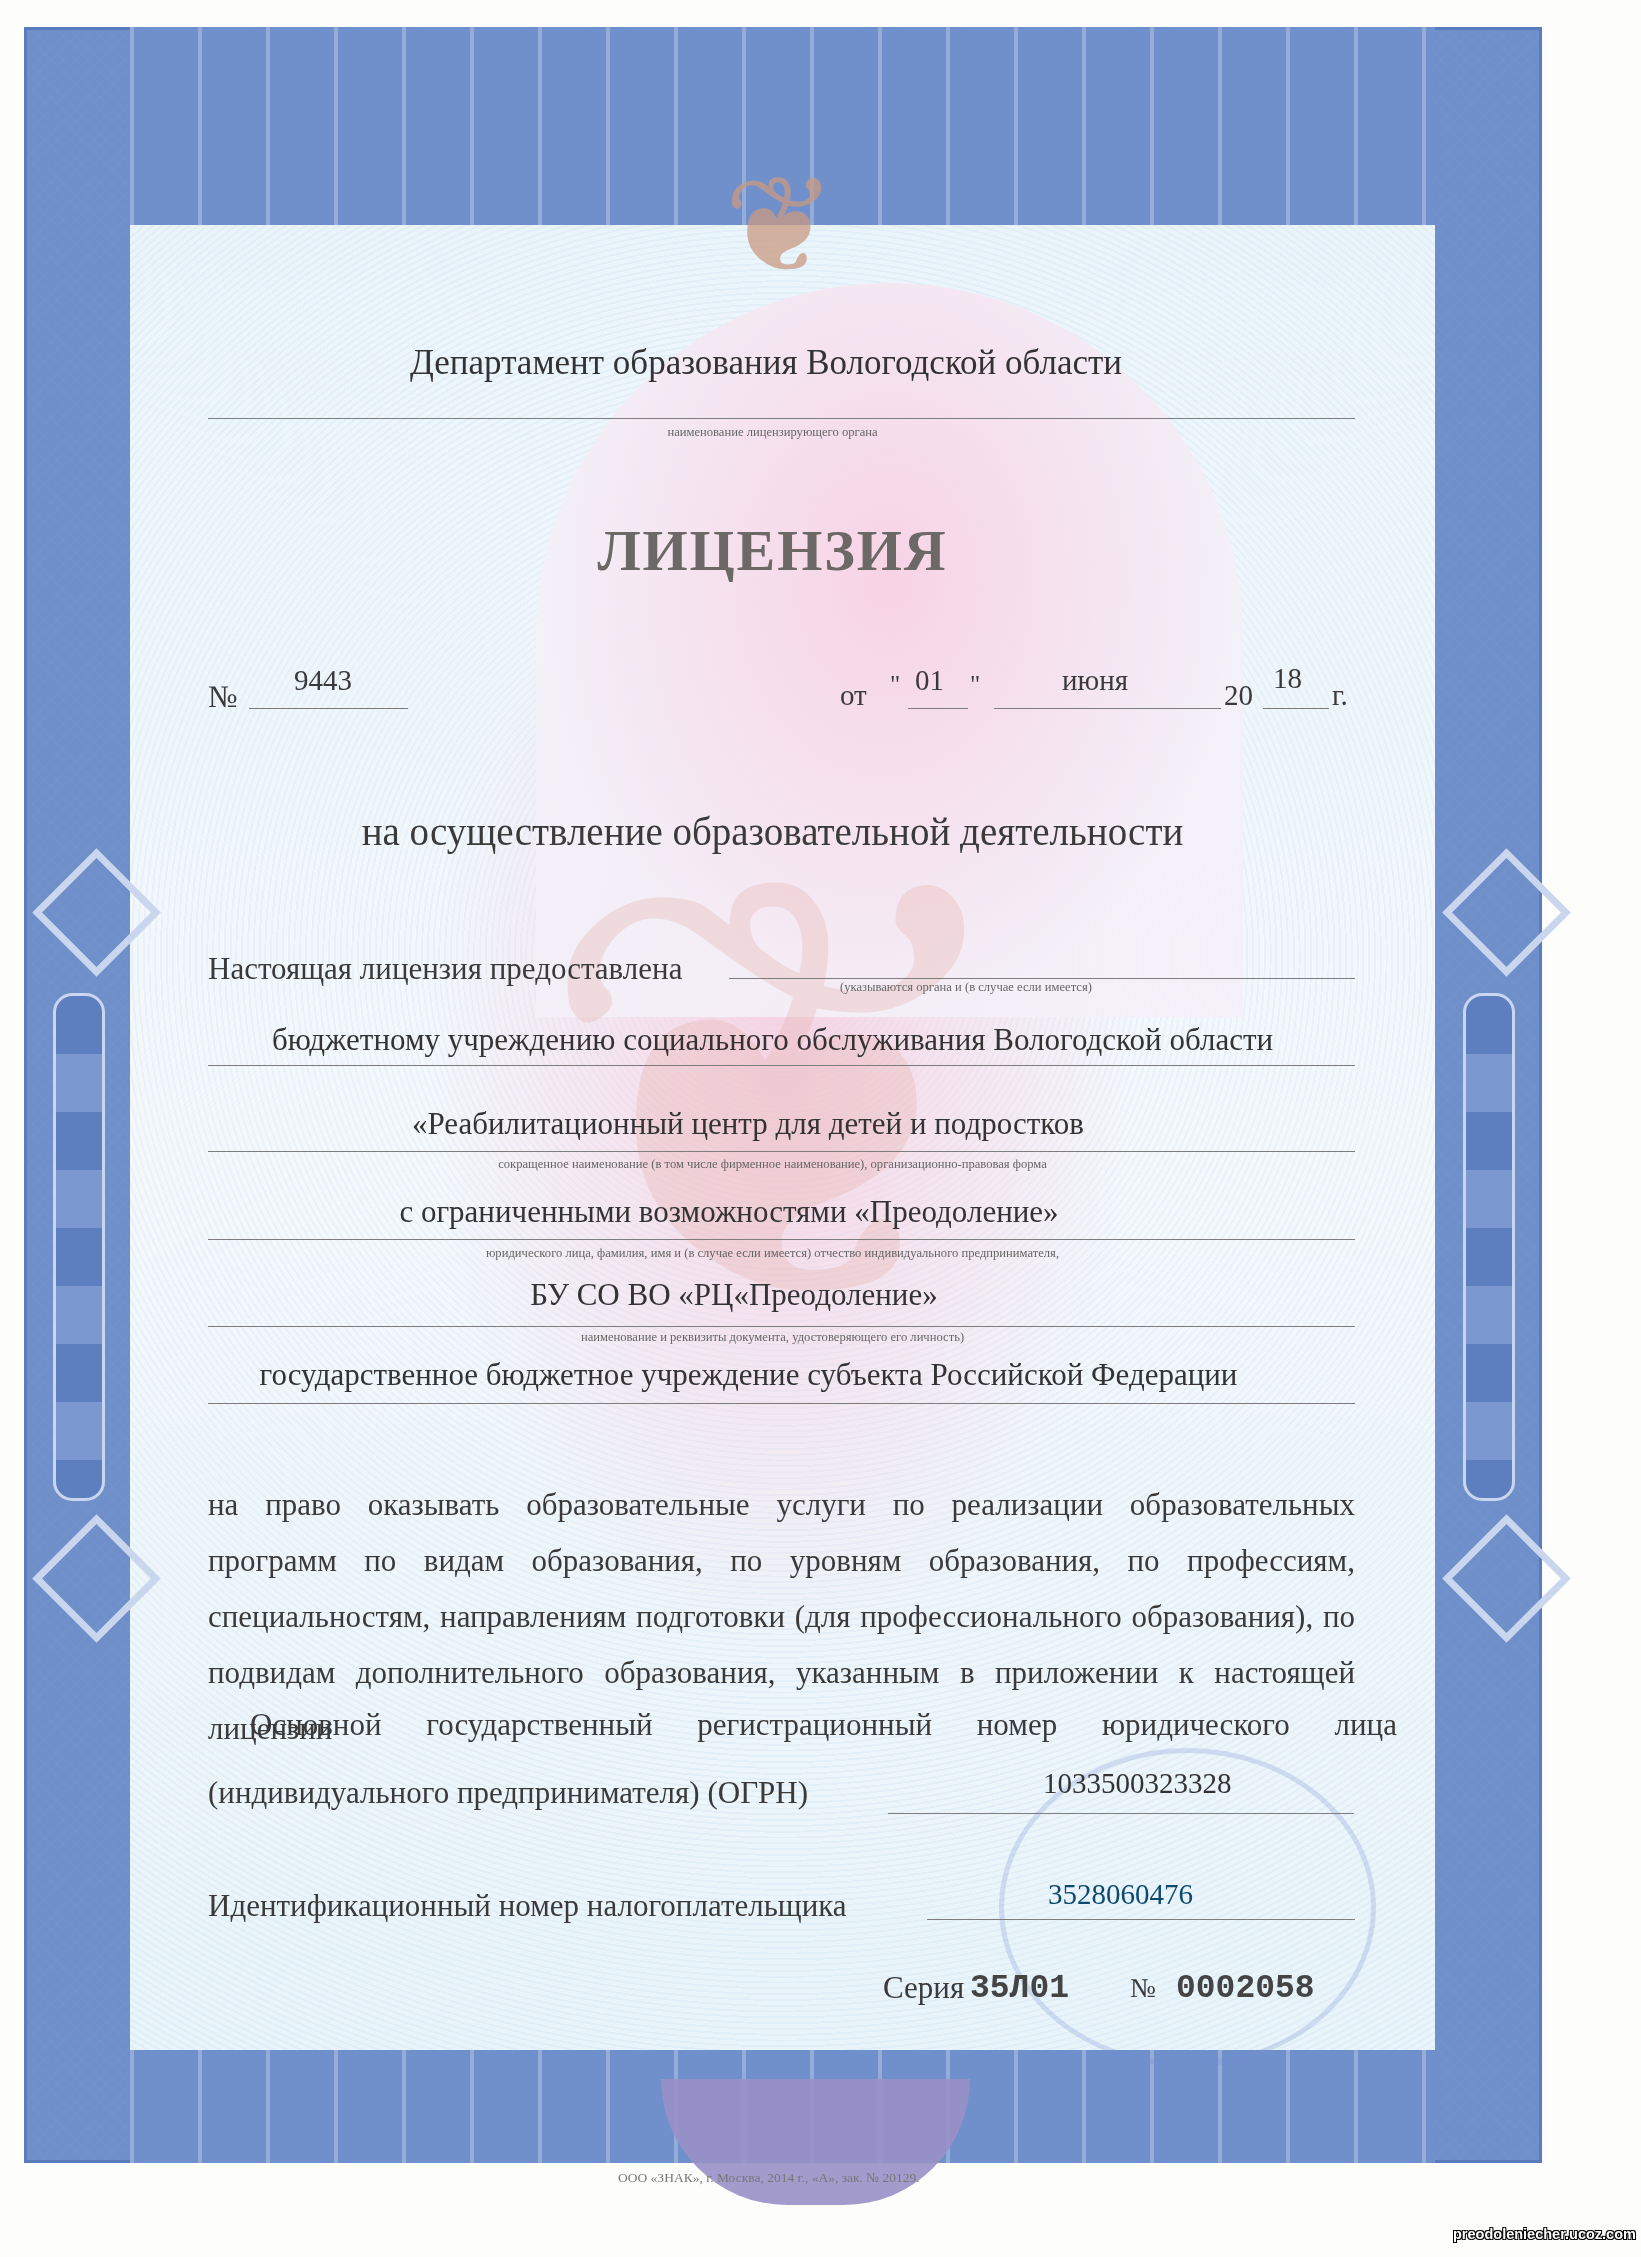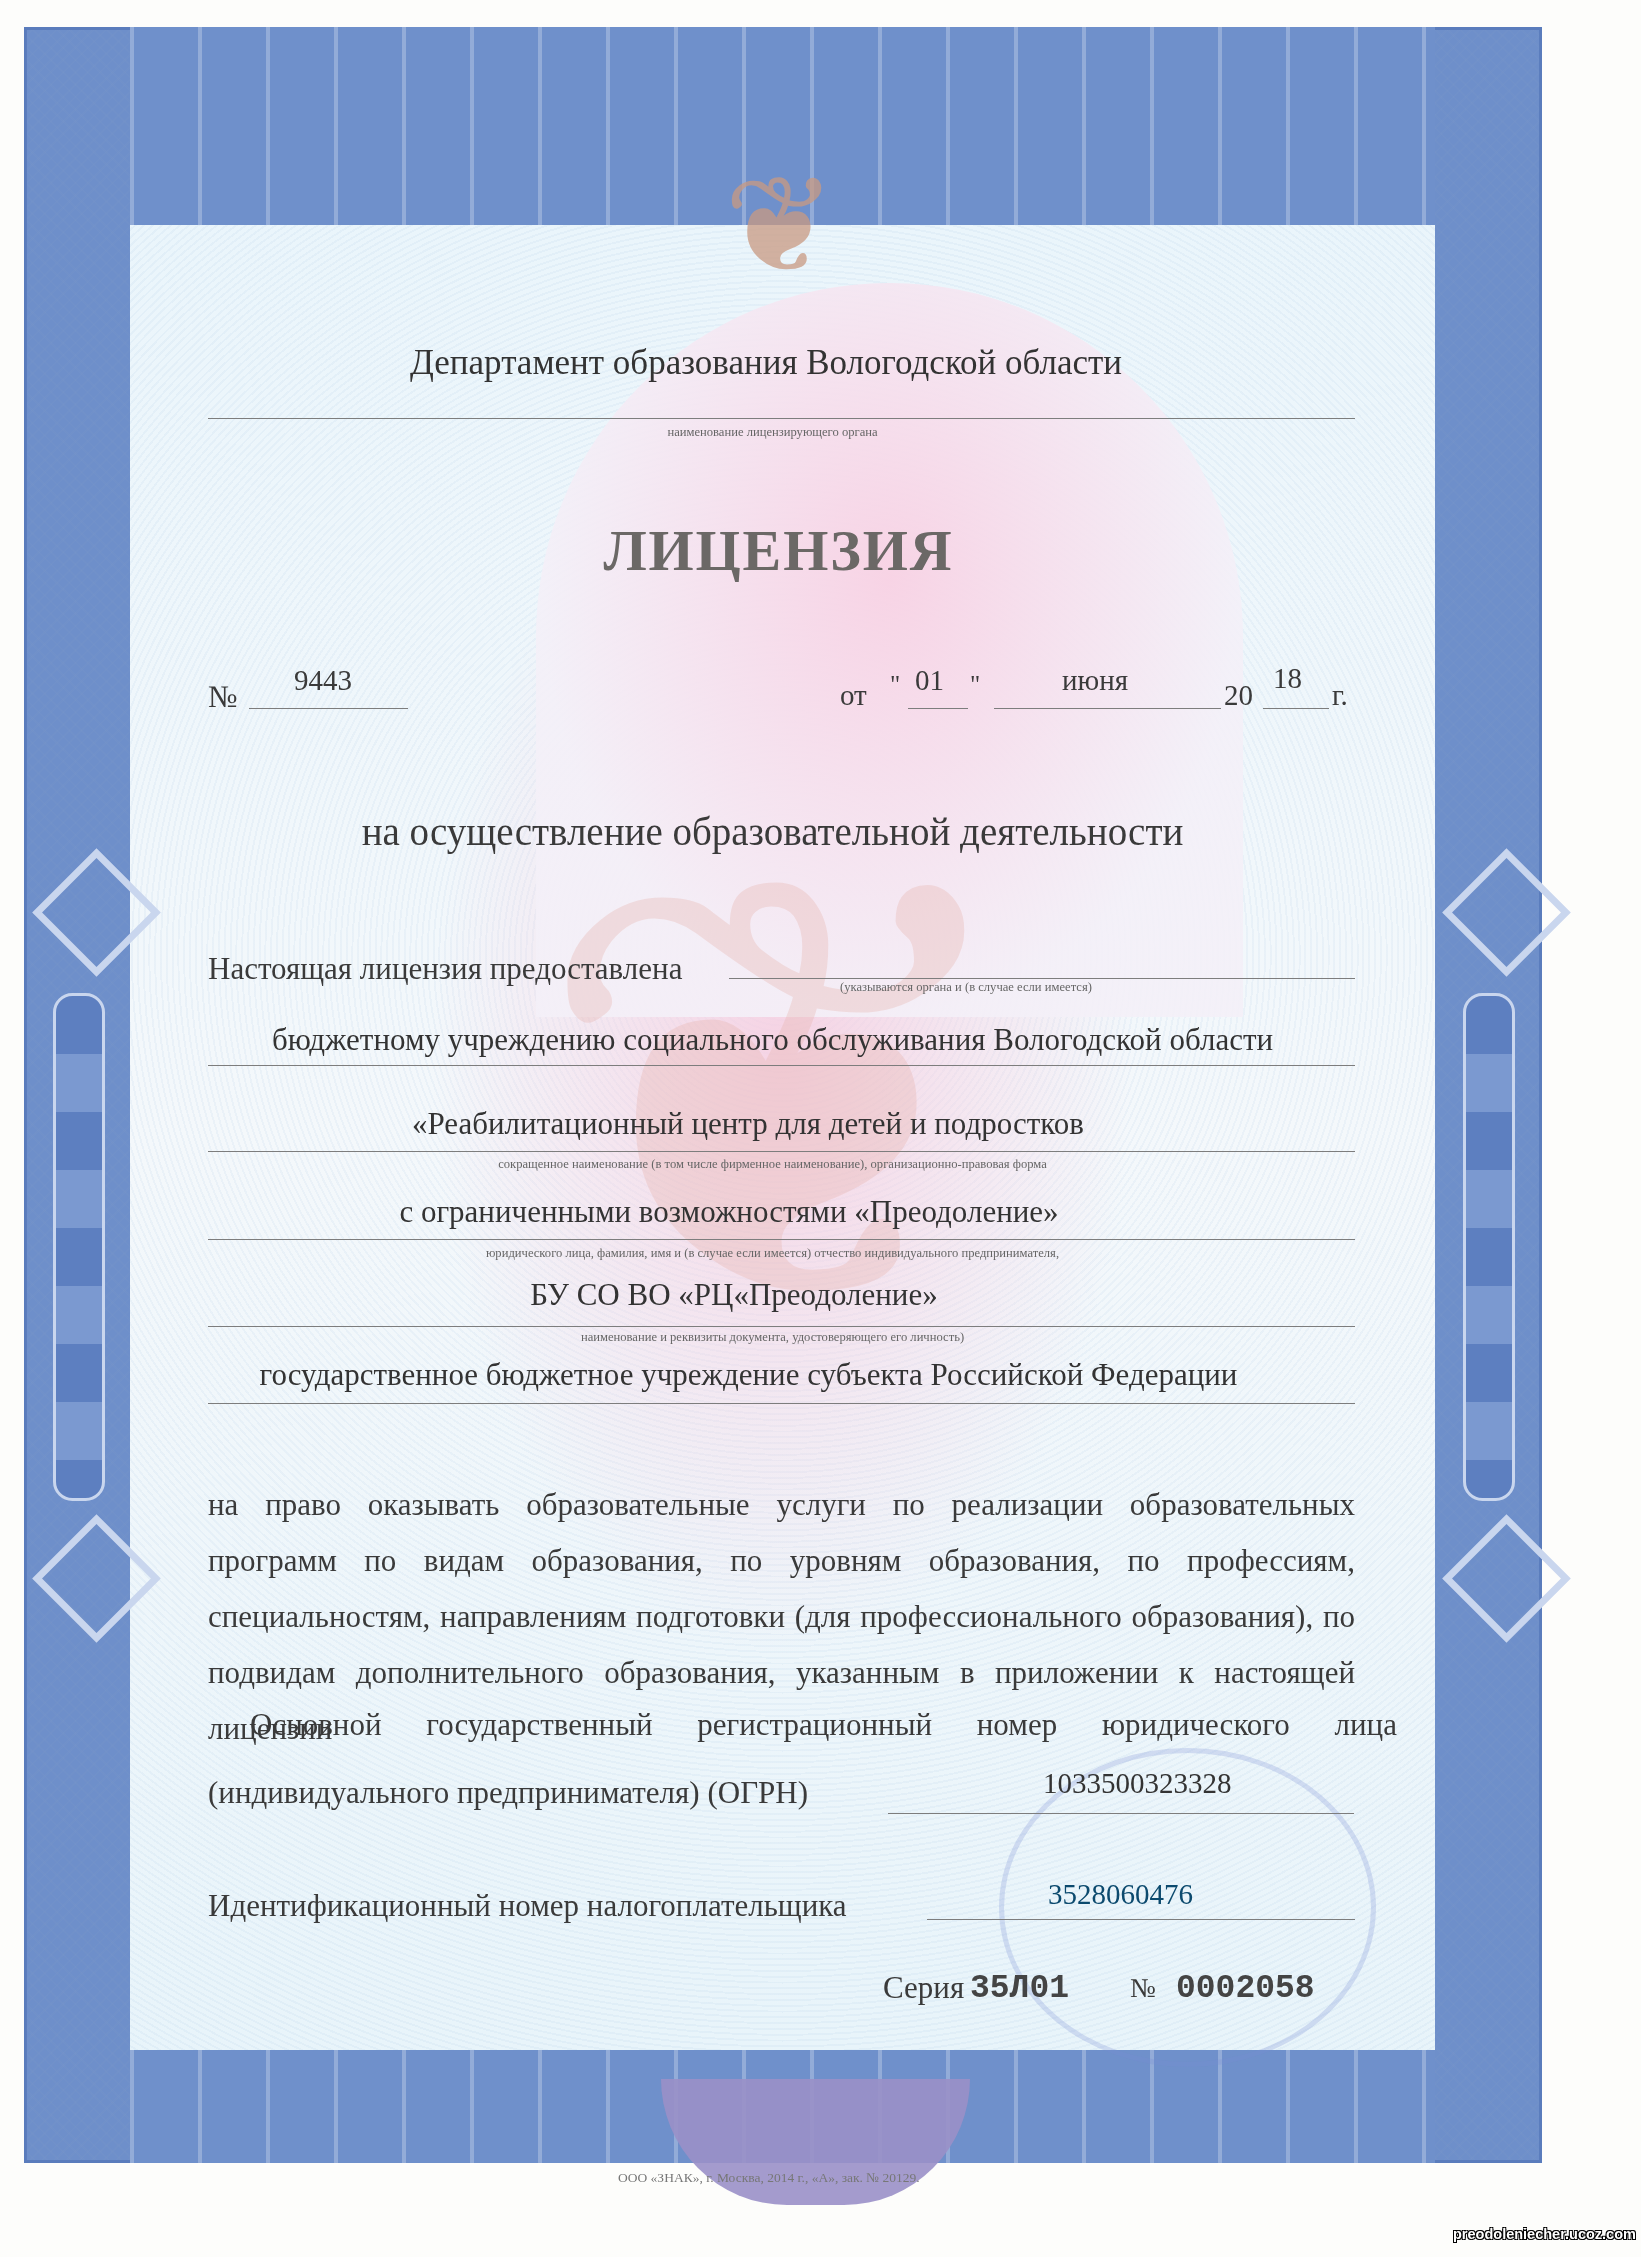--- a/index.html
+++ b/index.html
@@ -58,21 +58,21 @@
     color: #e7b6b0; font-size: 599px; line-height: 676px; text-align: center; opacity: 0.35;
   }
   .stamp {
     position: absolute; left: 999px; top: 1748px; width: 367px; height: 309px;
     border: 5.8px solid rgba(120,140,210,0.25); border-radius: 50%;
   }
   .t { position: absolute; white-space: nowrap; }
   .dept { left: 410px; top: 343px; font-size: 35px; color: #333; }
   .rule { position: absolute; height: 0; border-top: 1.9px solid #7d7d7d; }
   .caption { font-size: 12.6px; color: #666; }
-  .title { left: 0; width: 1545px; top: 517px; font-size: 58px; font-weight: bold; color: #6b6866; text-align: center; letter-spacing: 1.9px; padding-left: 6px; }
+  .title { left: 0; width: 1545px; top: 517px; font-size: 58px; font-weight: bold; color: #6b6866; text-align: center; letter-spacing: 1.9px; }
   .num-sign { left: 208px; top: 679px; font-size: 31px; }
   .num-val { left: 294px; top: 664px; font-size: 29px; }
   .from { left: 840px; top: 679px; font-size: 29px; }
   .q1 { left: 890px; top: 671px; font-size: 25px; }
   .day { left: 915px; top: 664px; font-size: 29px; }
   .q2 { left: 970px; top: 671px; font-size: 25px; }
   .month { left: 1062px; top: 664px; font-size: 29px; }
   .y20 { left: 1224px; top: 679px; font-size: 29px; }
   .yy { left: 1273px; top: 662px; font-size: 29px; }
   .g { left: 1332px; top: 679px; font-size: 29px; }

